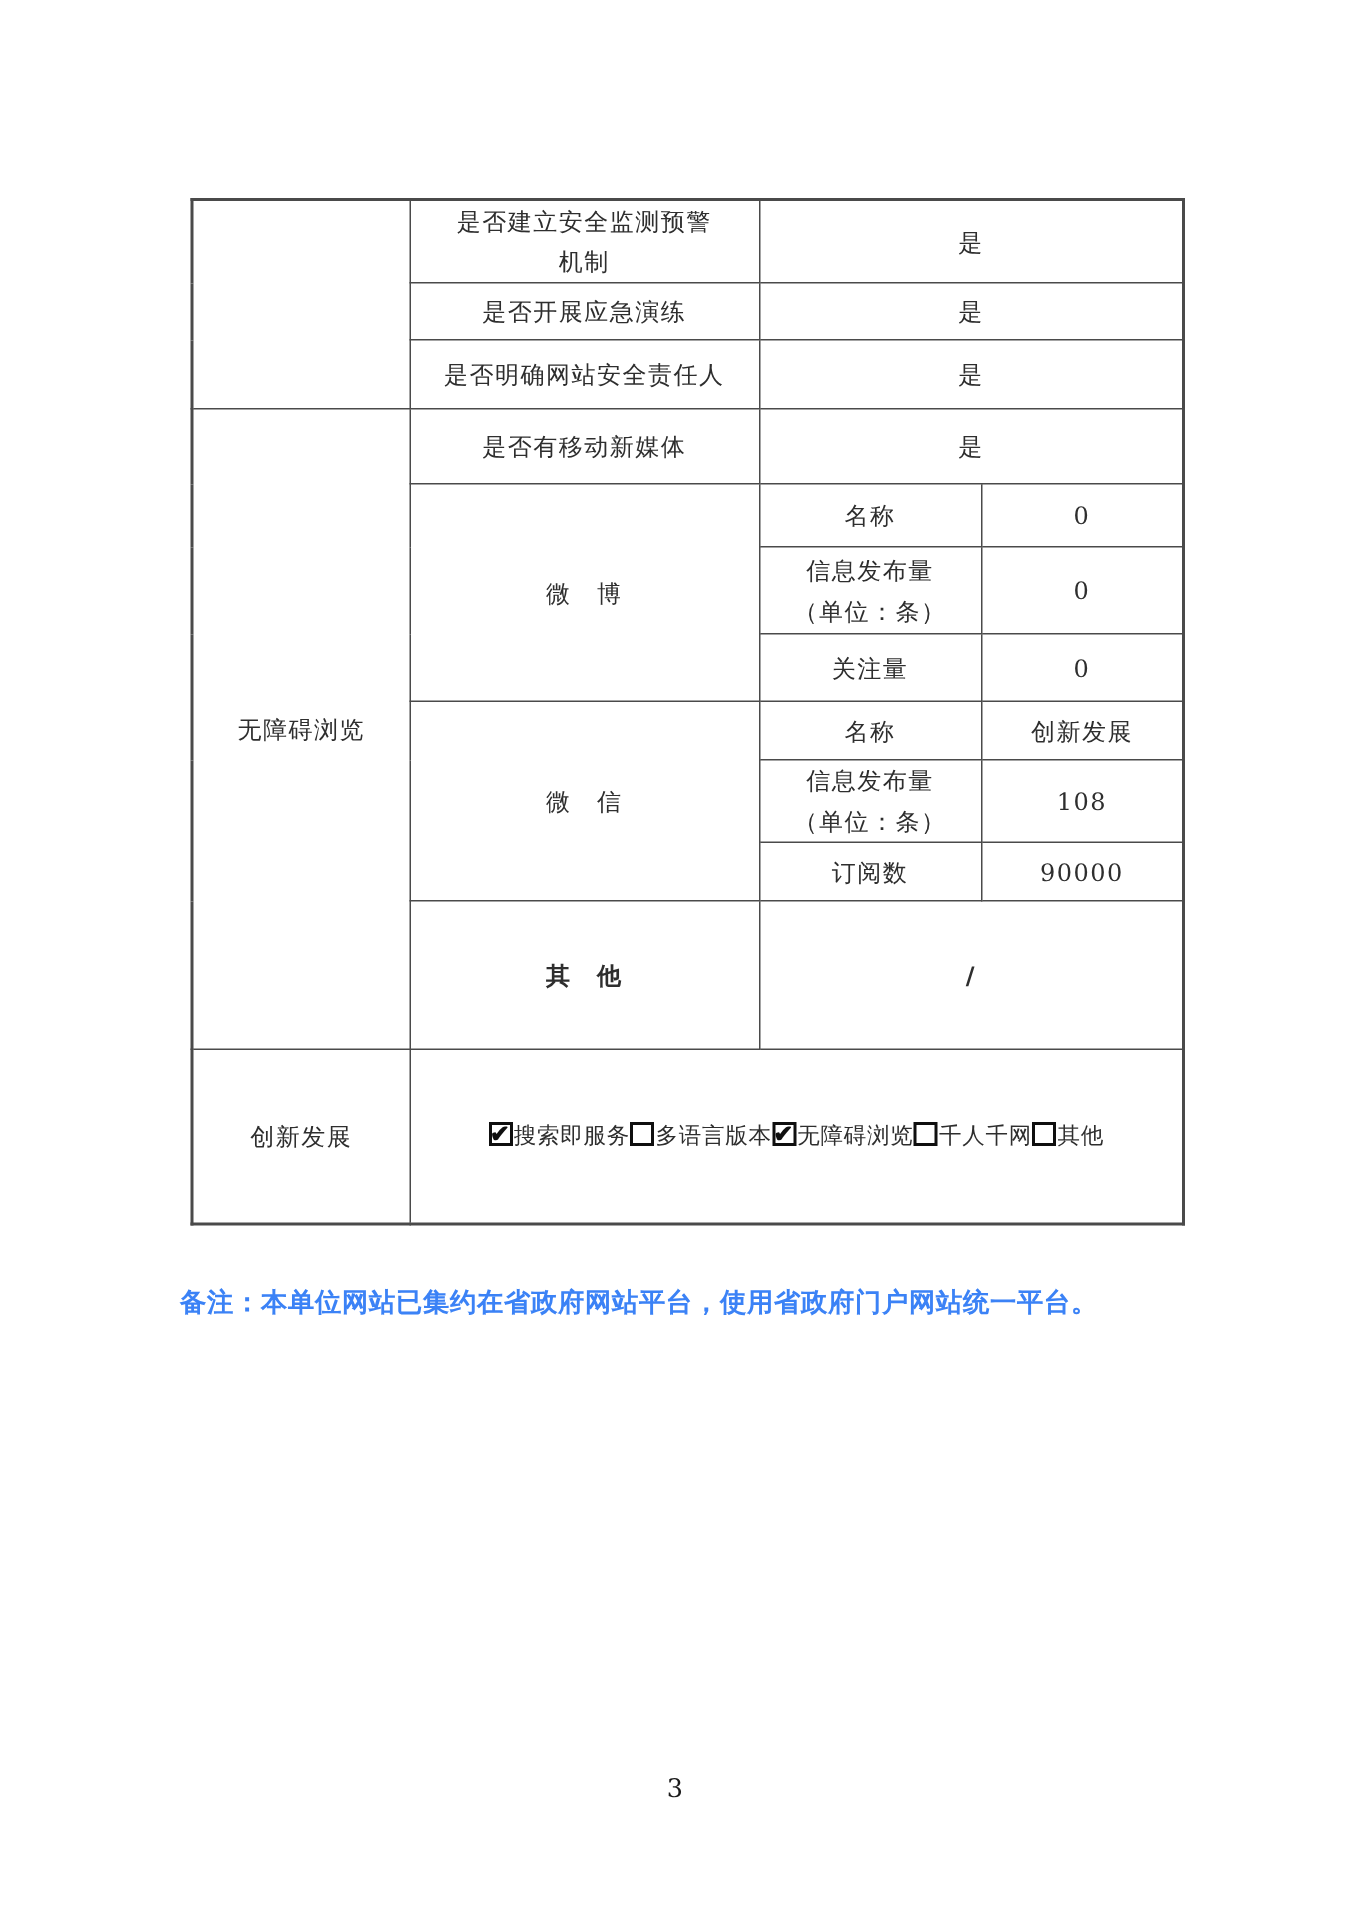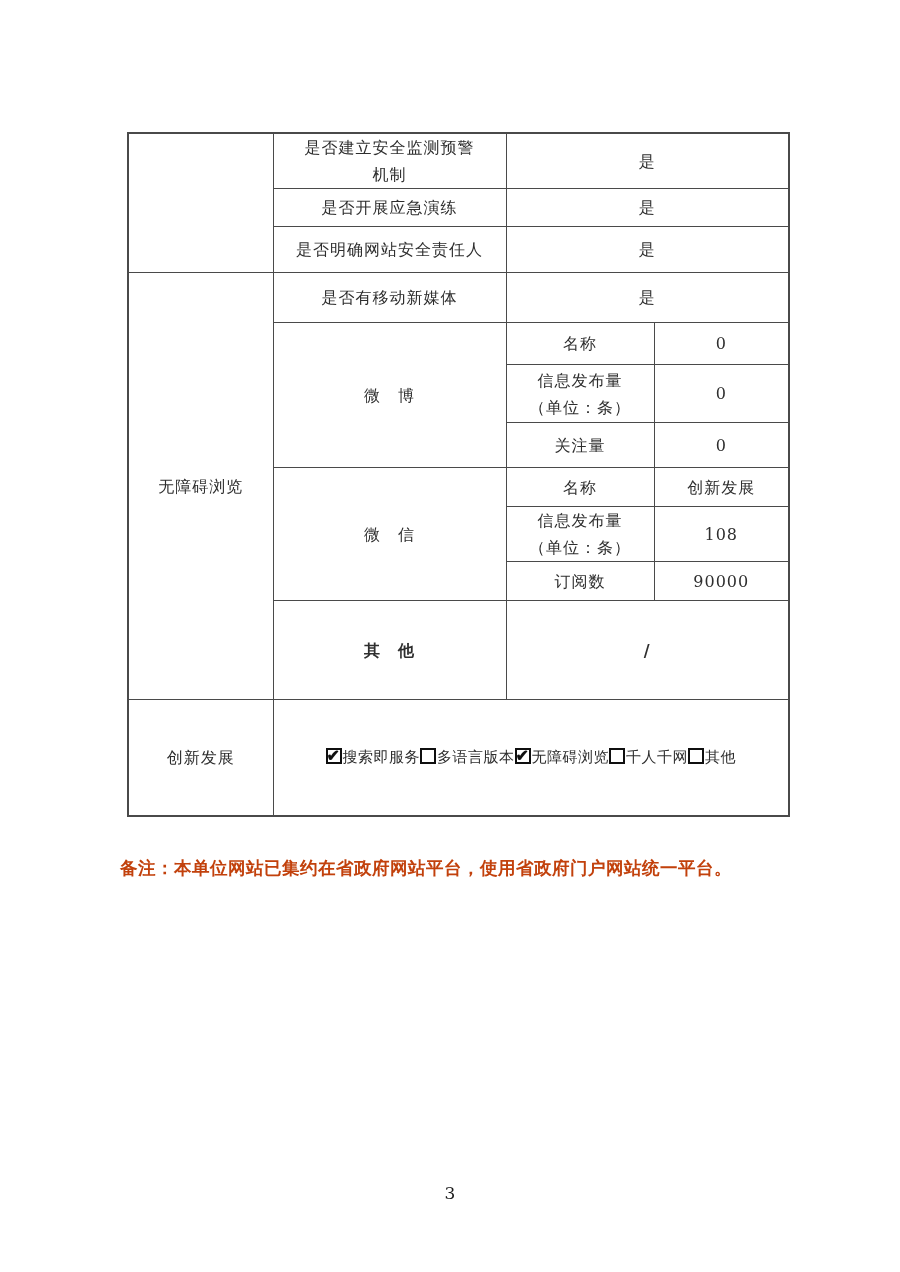--- a/index.html
+++ b/index.html
@@ -53,21 +53,21 @@
     font-size:16px;
     font-weight:bold;
     color:#0f0f0f;
   }
   .note{
     position:absolute;
     left:120px;top:856px;
     width:680px;
     font-size:17.5px;
     font-weight:bold;
-    color:#c2410c;
+    color:#3b82f6;
     letter-spacing:0.5px;
   }
   .page-num{
     position:absolute;
     left:0;top:1183px;
     width:100%;
     text-align:center;
     font-size:17px;
     color:#1a1a1a;
   }

